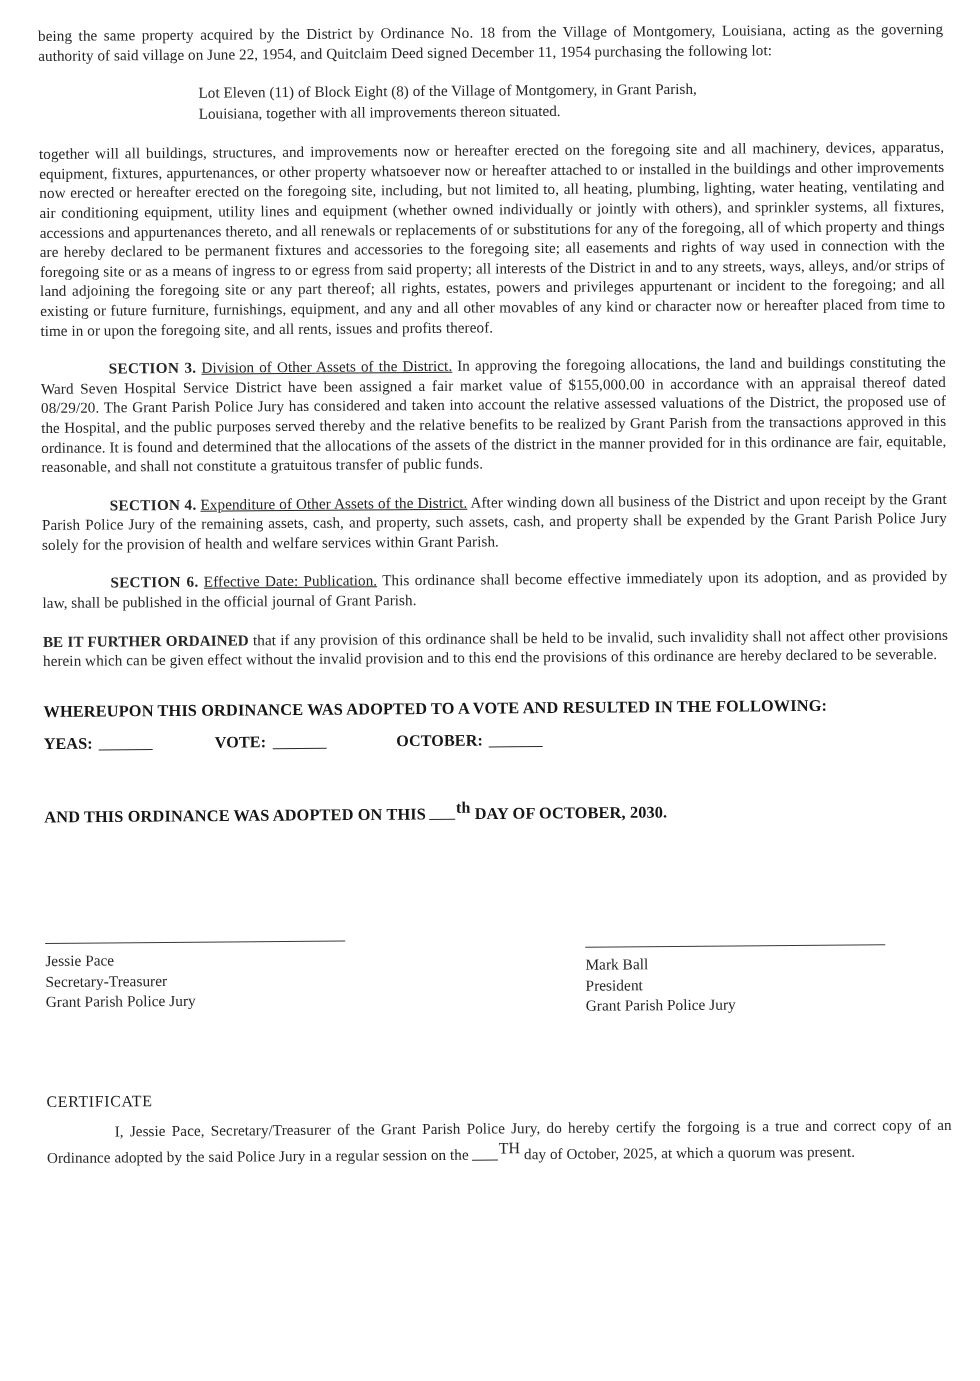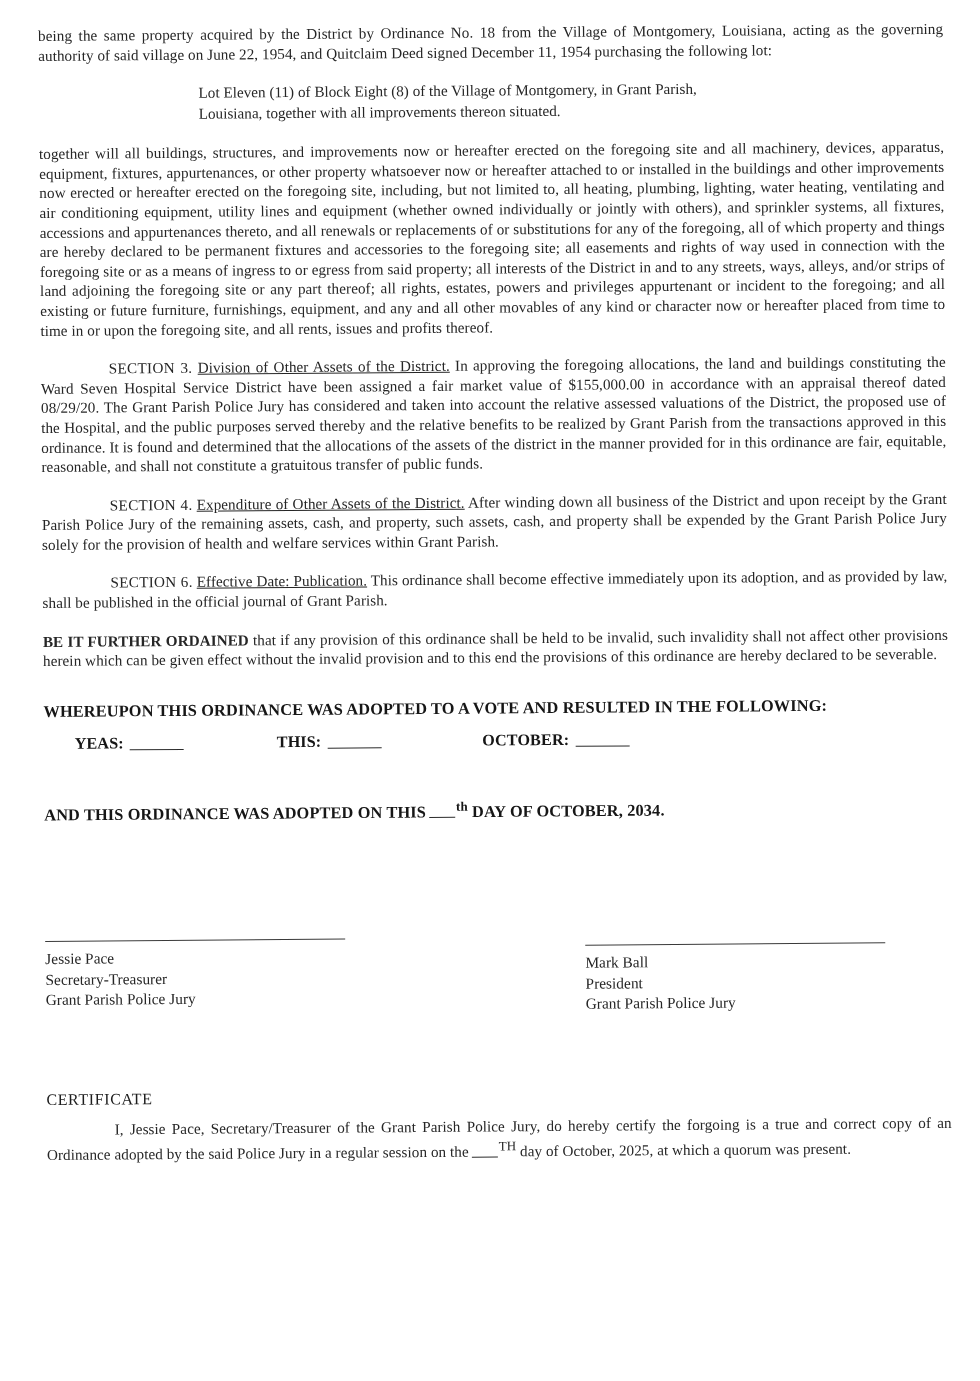--- a/index.html
+++ b/index.html
@@ -54,21 +54,21 @@
   .indent-block {
     margin-left: 160px;
     width: 620px;
     font-size: 15.2px;
     line-height: 20.5px;
     color: #262626;
     text-align: left;
   }
 
   .sec-head {
-    font-weight: normal;
+    font-weight: bold;
     letter-spacing: 0.3px;
   }
   .sec-title {
     text-decoration: underline;
     font-weight: normal;
   }
   .first-indent { display: inline-block; width: 68px; }
 
   .bold { font-weight: bold; }
 
@@ -83,21 +83,21 @@
   .vote-row {
     display: flex;
     align-items: flex-end;
     font-size: 16.2px;
     font-weight: bold;
     letter-spacing: 0.1px;
     color: #161616;
     margin-top: 12px;
   }
   .vote-item { display: flex; align-items: flex-end; }
-  .vote-label { white-space: nowrap; margin-left: 31px; }
+  .vote-label { white-space: nowrap; }
   .blank-line {
     display: inline-block;
     width: 54px;
     border-bottom: 1.6px solid #2b2b2b;
     margin-left: 6px;
     margin-bottom: 3px;
     height: 0;
   }
   .vote-gap-a { width: 62px; }
   .vote-gap-b { width: 70px; }
@@ -107,21 +107,21 @@
     font-weight: bold;
     letter-spacing: 0.1px;
     color: #161616;
   }
   .inline-blank {
     display: inline-block;
     width: 26px;
     border-bottom: 1.5px solid #2b2b2b;
     margin: 0 1px -1px 3px;
   }
-  .sup { font-size: 13px; vertical-align: super; }
+  .sup { font-size: 16px; vertical-align: super; }
 
   
   .sig-area {
     position: relative;
     height: 150px;
   }
   .sig-block { position: absolute; }
   .sig-left  { left: 0px;   top: 0; width: 300px; }
   .sig-right { left: 540px; top: 8px; width: 300px; }
   .sig-rule {
@@ -189,34 +189,34 @@
 
     <div class="heading-strong">WHEREUPON THIS ORDINANCE WAS ADOPTED TO A VOTE AND RESULTED IN THE FOLLOWING:</div>
 
     <div class="vote-row">
       <span class="vote-item">
         <span class="vote-label">YEAS:</span>
         <span class="blank-line"></span>
       </span>
       <span class="vote-gap-a"></span>
       <span class="vote-item">
-        <span class="vote-label">THIS:</span>
+        <span class="vote-label">VOTE:</span>
         <span class="blank-line"></span>
       </span>
       <span class="vote-gap-b"></span>
       <span class="vote-item">
         <span class="vote-label">OCTOBER:</span>
         <span class="blank-line"></span>
       </span>
     </div>
 
     <div class="gap-xl"></div>
 
     <div class="adopted-line">
-      <span>AND THIS ORDINANCE WAS ADOPTED ON THIS</span><span class="inline-blank"></span><span class="sup">th</span> <span>DAY OF OCTOBER,</span> <span>2034</span><span>.</span>
+      <span>AND THIS ORDINANCE WAS ADOPTED ON THIS</span><span class="inline-blank"></span><span class="sup">th</span> <span>DAY OF OCTOBER,</span> <span>2030</span><span>.</span>
     </div>
 
     <div class="gap-xxl"></div>
     <div class="gap-lg"></div>
 
     <div class="sig-area">
       <div class="sig-block sig-left">
         <div class="sig-rule"></div>
         <div class="sig-name">Jessie Pace</div>
         <div class="sig-title">Secretary-Treasurer</div>

